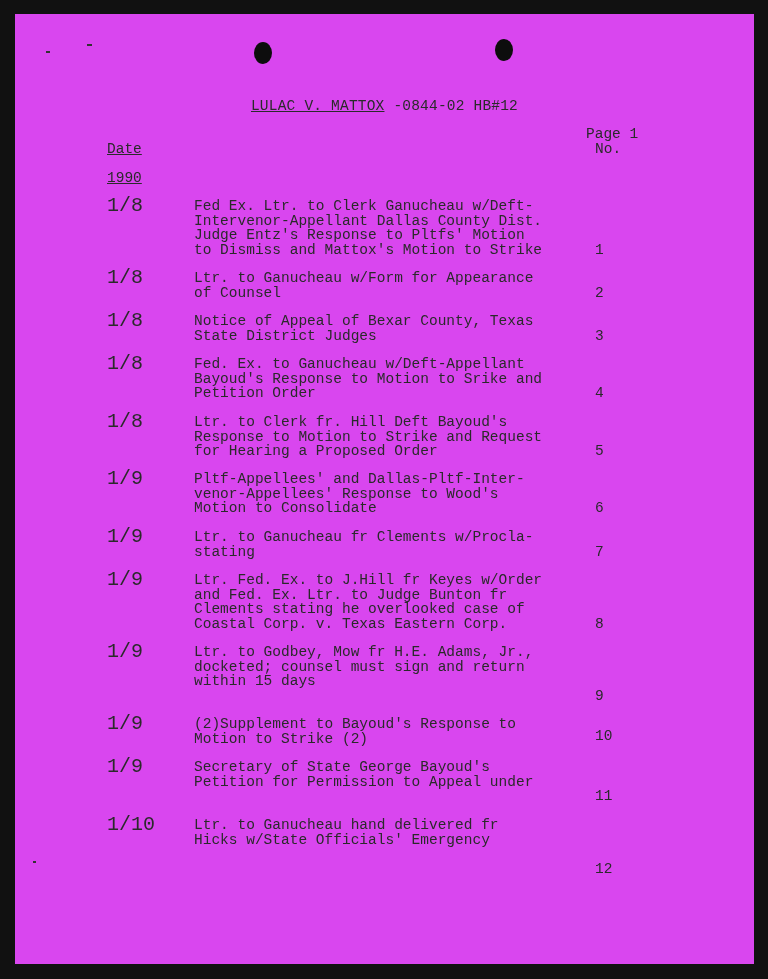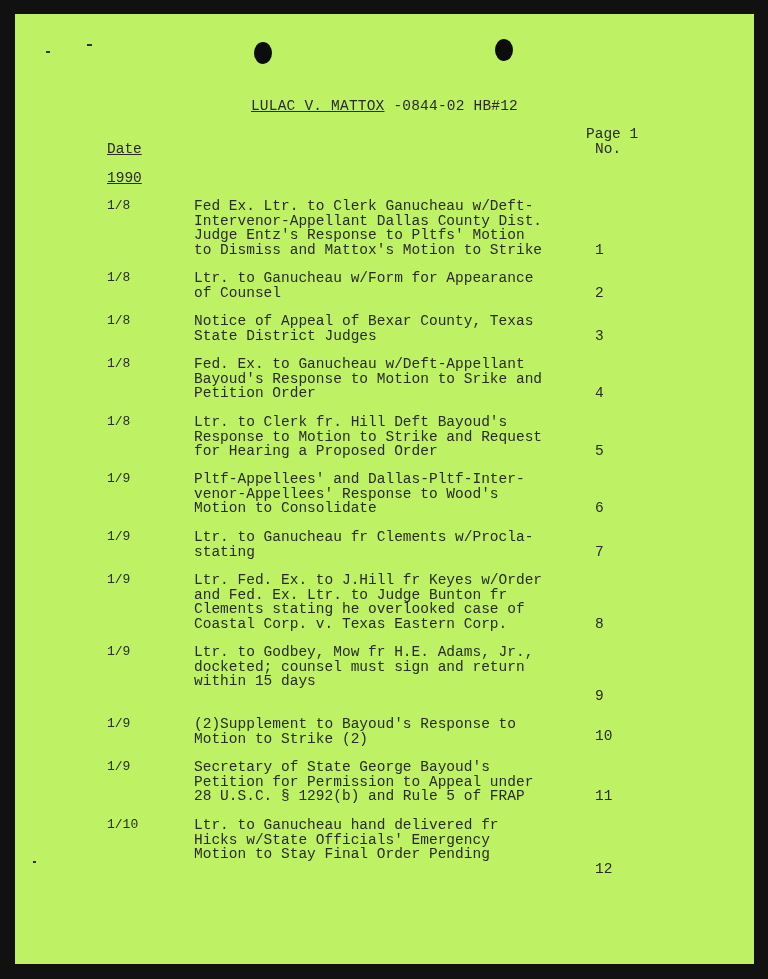--- a/index.html
+++ b/index.html
@@ -2,33 +2,33 @@
 <html><head>
 <meta charset="utf-8">
 <style>
   html, body { margin: 0; padding: 0; }
   body {
     width: 768px; height: 979px; background: #111; position: relative; overflow: hidden;
     font-family: "Liberation Mono", "DejaVu Sans Mono", monospace;
   }
   .paper {
     position: absolute; left: 15px; top: 14px; width: 739px; height: 950px;
-    background: #bef264; color: #2a2a2a;
+    background: #d946ef; color: #2a2a2a;
   }
   .hole { position: absolute; width: 18px; height: 22px; background: #0d0d0d; border-radius: 50%; }
   .speck { position: absolute; background: #333; }
   .title {
     position: absolute; top: 84px; left: 0; width: 100%; text-align: center;
     font-size: 14.5px; letter-spacing: 0.2px;
   }
   .title .u { text-decoration: underline; }
   .t { position: absolute; font-size: 14.5px; line-height: 14.5px; white-space: pre; }
   .u { text-decoration: underline; }
   .entry { position: absolute; left: 0; width: 100%; }
-  .entry .d { position: absolute; left: 92px; top: 0; font-size: 13px; line-height: 14.5px; }
+  .entry .d { position: absolute; left: 92px; top: 0; font-size: 20px; line-height: 14.5px; }
   .entry .desc { position: absolute; left: 179px; top: 0; font-size: 14.5px; line-height: 14.5px; }
   .entry .desc div { white-space: pre; }
   .entry .pg { position: absolute; left: 580px; font-size: 14.5px; line-height: 14.5px; }
 </style>
 </head>
 <body>
 
 <div class="paper">
   <div class="hole" style="left:239px; top:28px;"></div>
   <div class="hole" style="left:480px; top:25px;"></div>
@@ -130,27 +130,25 @@
           <div>(2)Supplement to Bayoud's Response to</div>
           <div>Motion to Strike (2)</div>
         </div>
         <div class="pg" style="top: 12px;">10</div>
       </div>
       <div class="entry" style="top: 746px;">
         <div class="d">1/9</div>
         <div class="desc">
           <div>Secretary of State George Bayoud's</div>
           <div>Petition for Permission to Appeal under</div>
-          <div>28 U.S.C. § 1292(b) and Rule 5 of FRAP</div>
         </div>
         <div class="pg" style="top: 29px;">11</div>
       </div>
       <div class="entry" style="top: 804px;">
         <div class="d">1/10</div>
         <div class="desc">
           <div>Ltr. to Ganucheau hand delivered fr</div>
           <div>Hicks w/State Officials' Emergency</div>
-          <div>Motion to Stay Final Order Pending</div>
         </div>
         <div class="pg" style="top: 43.5px;">12</div>
       </div>
     </div>
 </div>
 
 </body></html>

